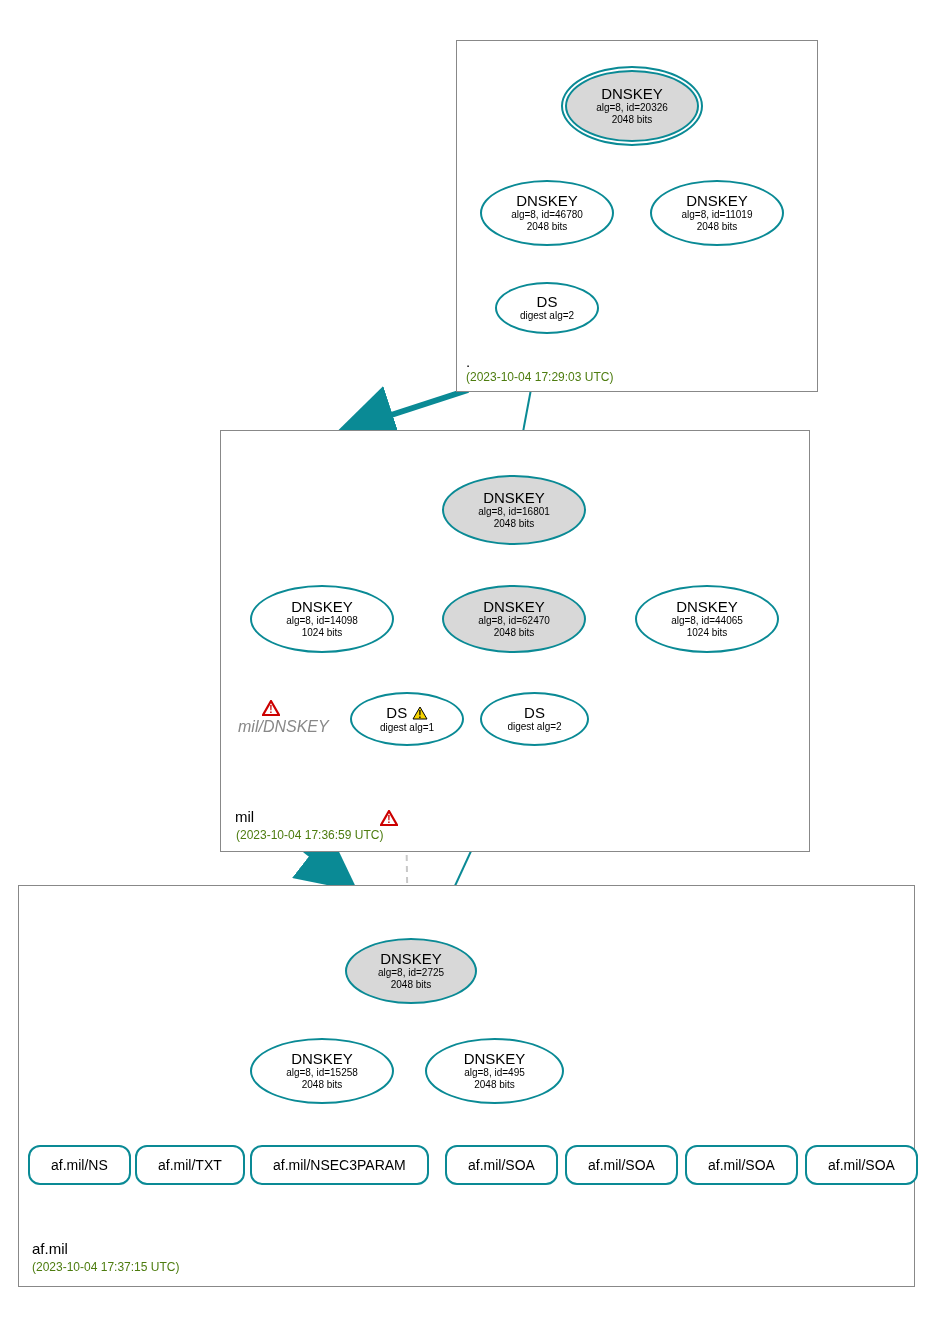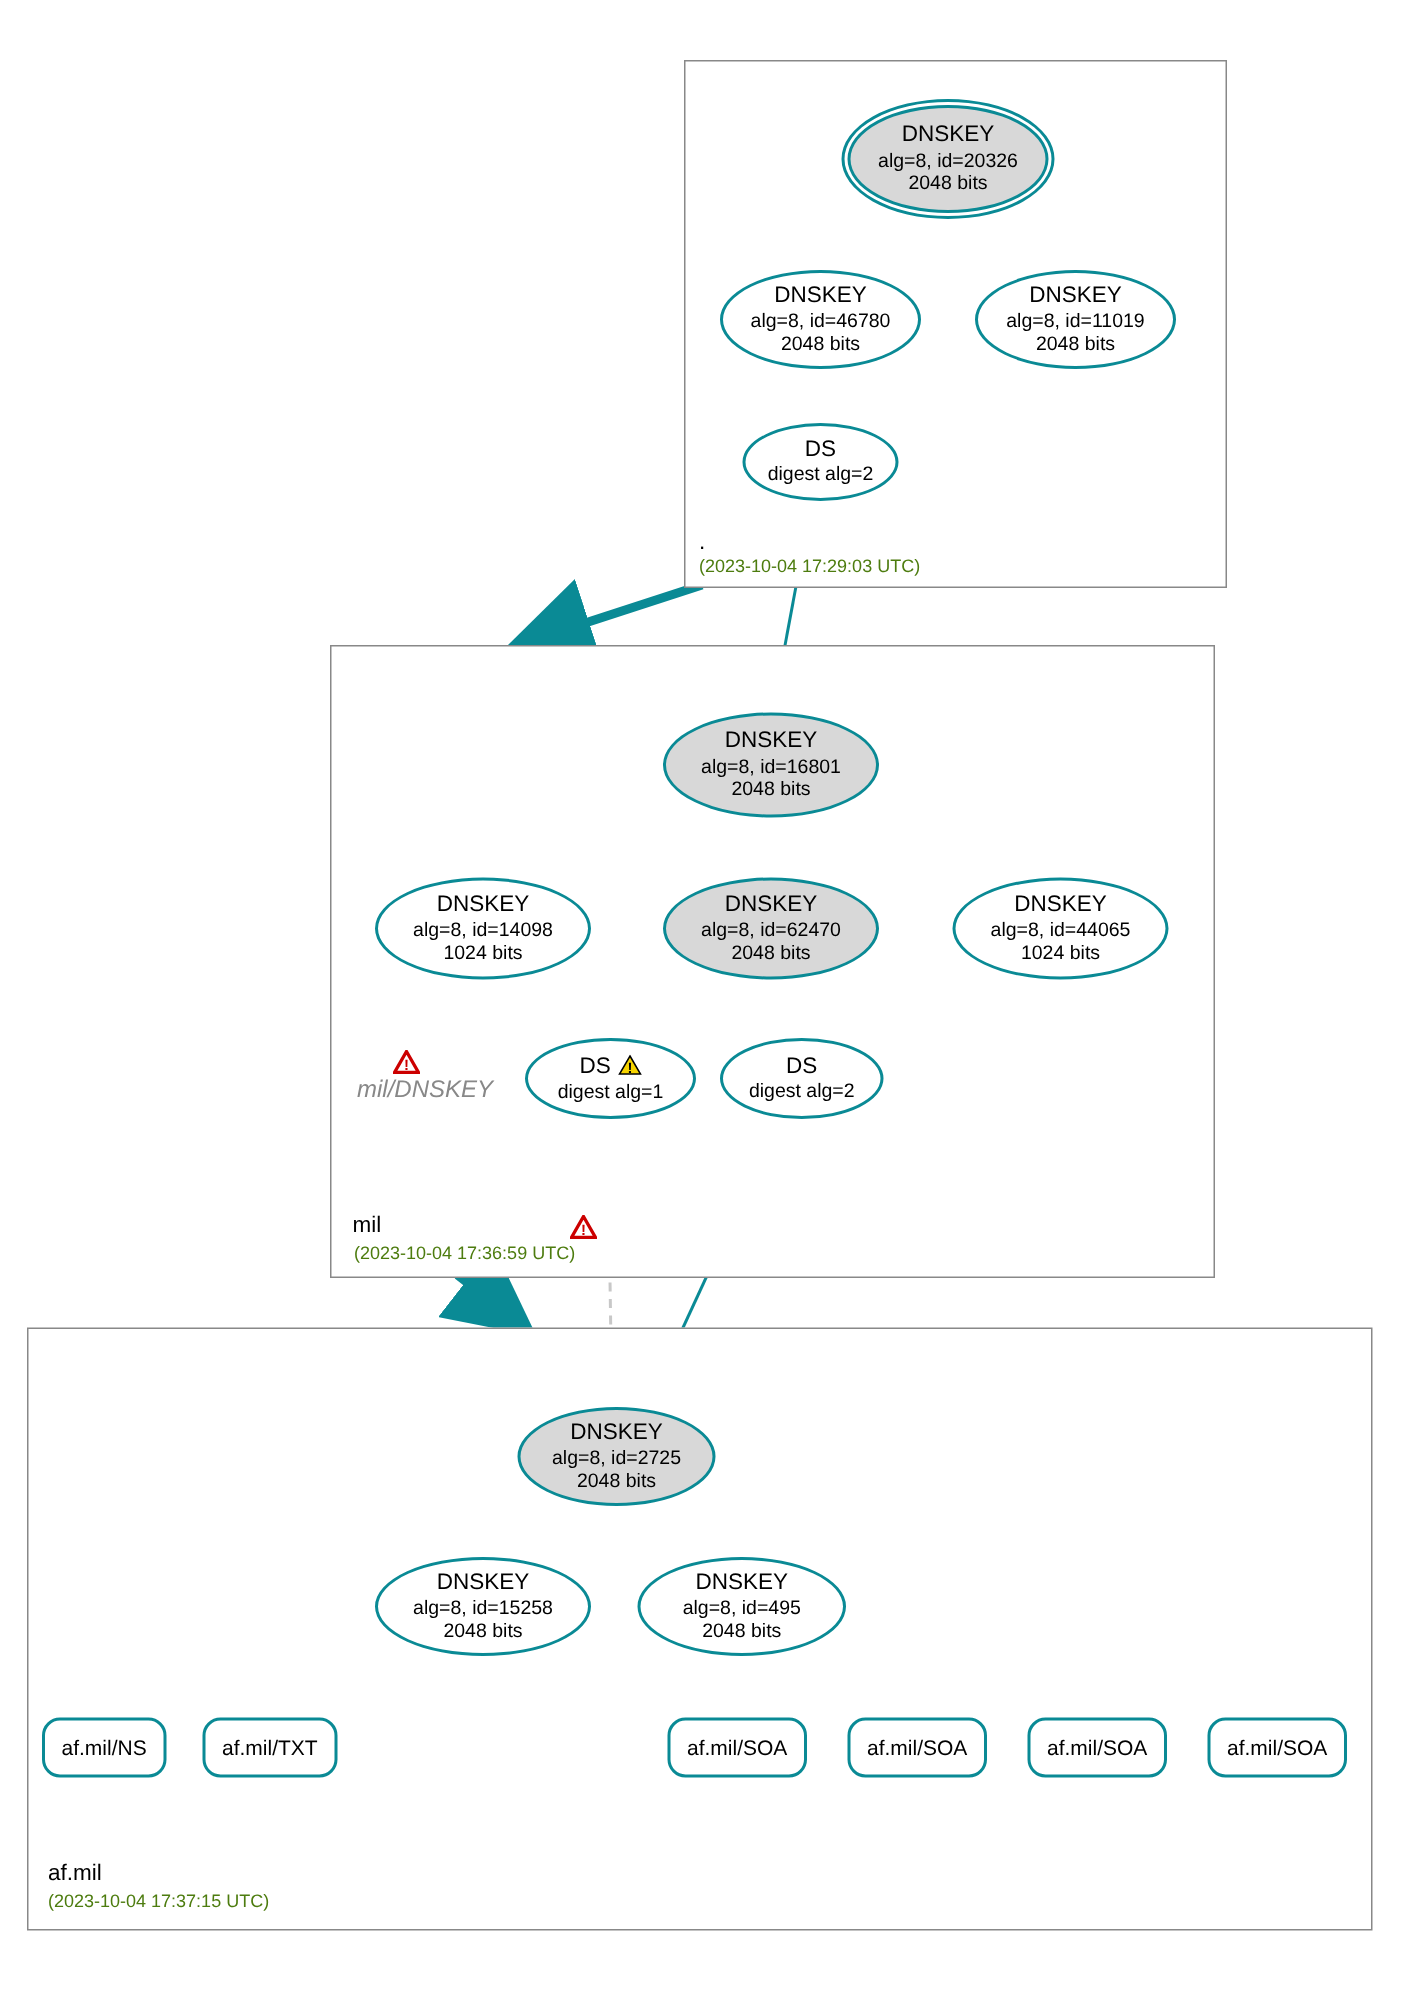--- a/index.html
+++ b/index.html
@@ -4,22 +4,22 @@
 <style>
 body{margin:0;padding:10px;font-family:Arial,Helvetica,sans-serif;background:#fff}
 .container{position:relative;width:930px;height:1320px}
 .zone-box{position:absolute;border:1px solid #888;background:#fff}
 .zone-label{position:absolute;font-size:15px;color:#000}
 .zone-time{position:absolute;font-size:12px;color:#4d7c0f}
 .node{position:absolute;border:2.5px solid #0a8a95;border-radius:50%;background:#fff;text-align:right;display:flex;flex-direction:column;justify-content:center;align-items:center}
 .node.grey{background:#d8d8d8}
 .node.doublering::before{content:"";position:absolute;top:-6px;left:-6px;right:-6px;bottom:-6px;border:2.5px solid #0a8a95;border-radius:50%}
 .node-title{font-size:15px;color:#000;line-height:1.1}
-.node-sub{font-size:13px;color:#000;line-height:1.2}
-.rrset{position:absolute;border:2px solid #0a8a95;border-radius:12px;background:#fff;display:flex;align-items:center;justify-content:center;font-size:14px;padding:0 11px;height:36px;white-space:nowrap}
+.node-sub{font-size:10px;color:#000;line-height:1.2}
+.rrset{position:absolute;border:2px solid #0a8a95;border-radius:12px;background:#fff;display:flex;align-items:center;justify-content:center;font-size:14px;padding:0 21px;height:36px;white-space:nowrap}
 .warn-label{position:absolute;font-size:16px;font-style:italic;color:#888}
 svg.edges{position:absolute;top:0;left:0;pointer-events:none}
 .warn-tri{position:absolute;width:18px;height:16px}
 </style>
 </head>
 <body>
 
 <div class="container">
 
   <svg class="edges" width="930" height="1320">
@@ -171,18 +171,19 @@
     <div class="node-sub">2048 bits</div>
   </div>
   <div class="node" style="left:415px;top:1028px;width:135px;height:62px">
     <div class="node-title">DNSKEY</div>
     <div class="node-sub">alg=8, id=495</div>
     <div class="node-sub">2048 bits</div>
   </div>
 
   <div class="rrset" style="left:18px;top:1135px">af.mil/NS</div>
   <div class="rrset" style="left:125px;top:1135px">af.mil/TXT</div>
+  <div class="rrset" style="left:240px;top:1135px">af.mil/NSEC3PARAM</div>
   <div class="rrset" style="left:435px;top:1135px">af.mil/SOA</div>
   <div class="rrset" style="left:555px;top:1135px">af.mil/SOA</div>
   <div class="rrset" style="left:675px;top:1135px">af.mil/SOA</div>
   <div class="rrset" style="left:795px;top:1135px">af.mil/SOA</div>
 
 </div>
 
 </body></html>

